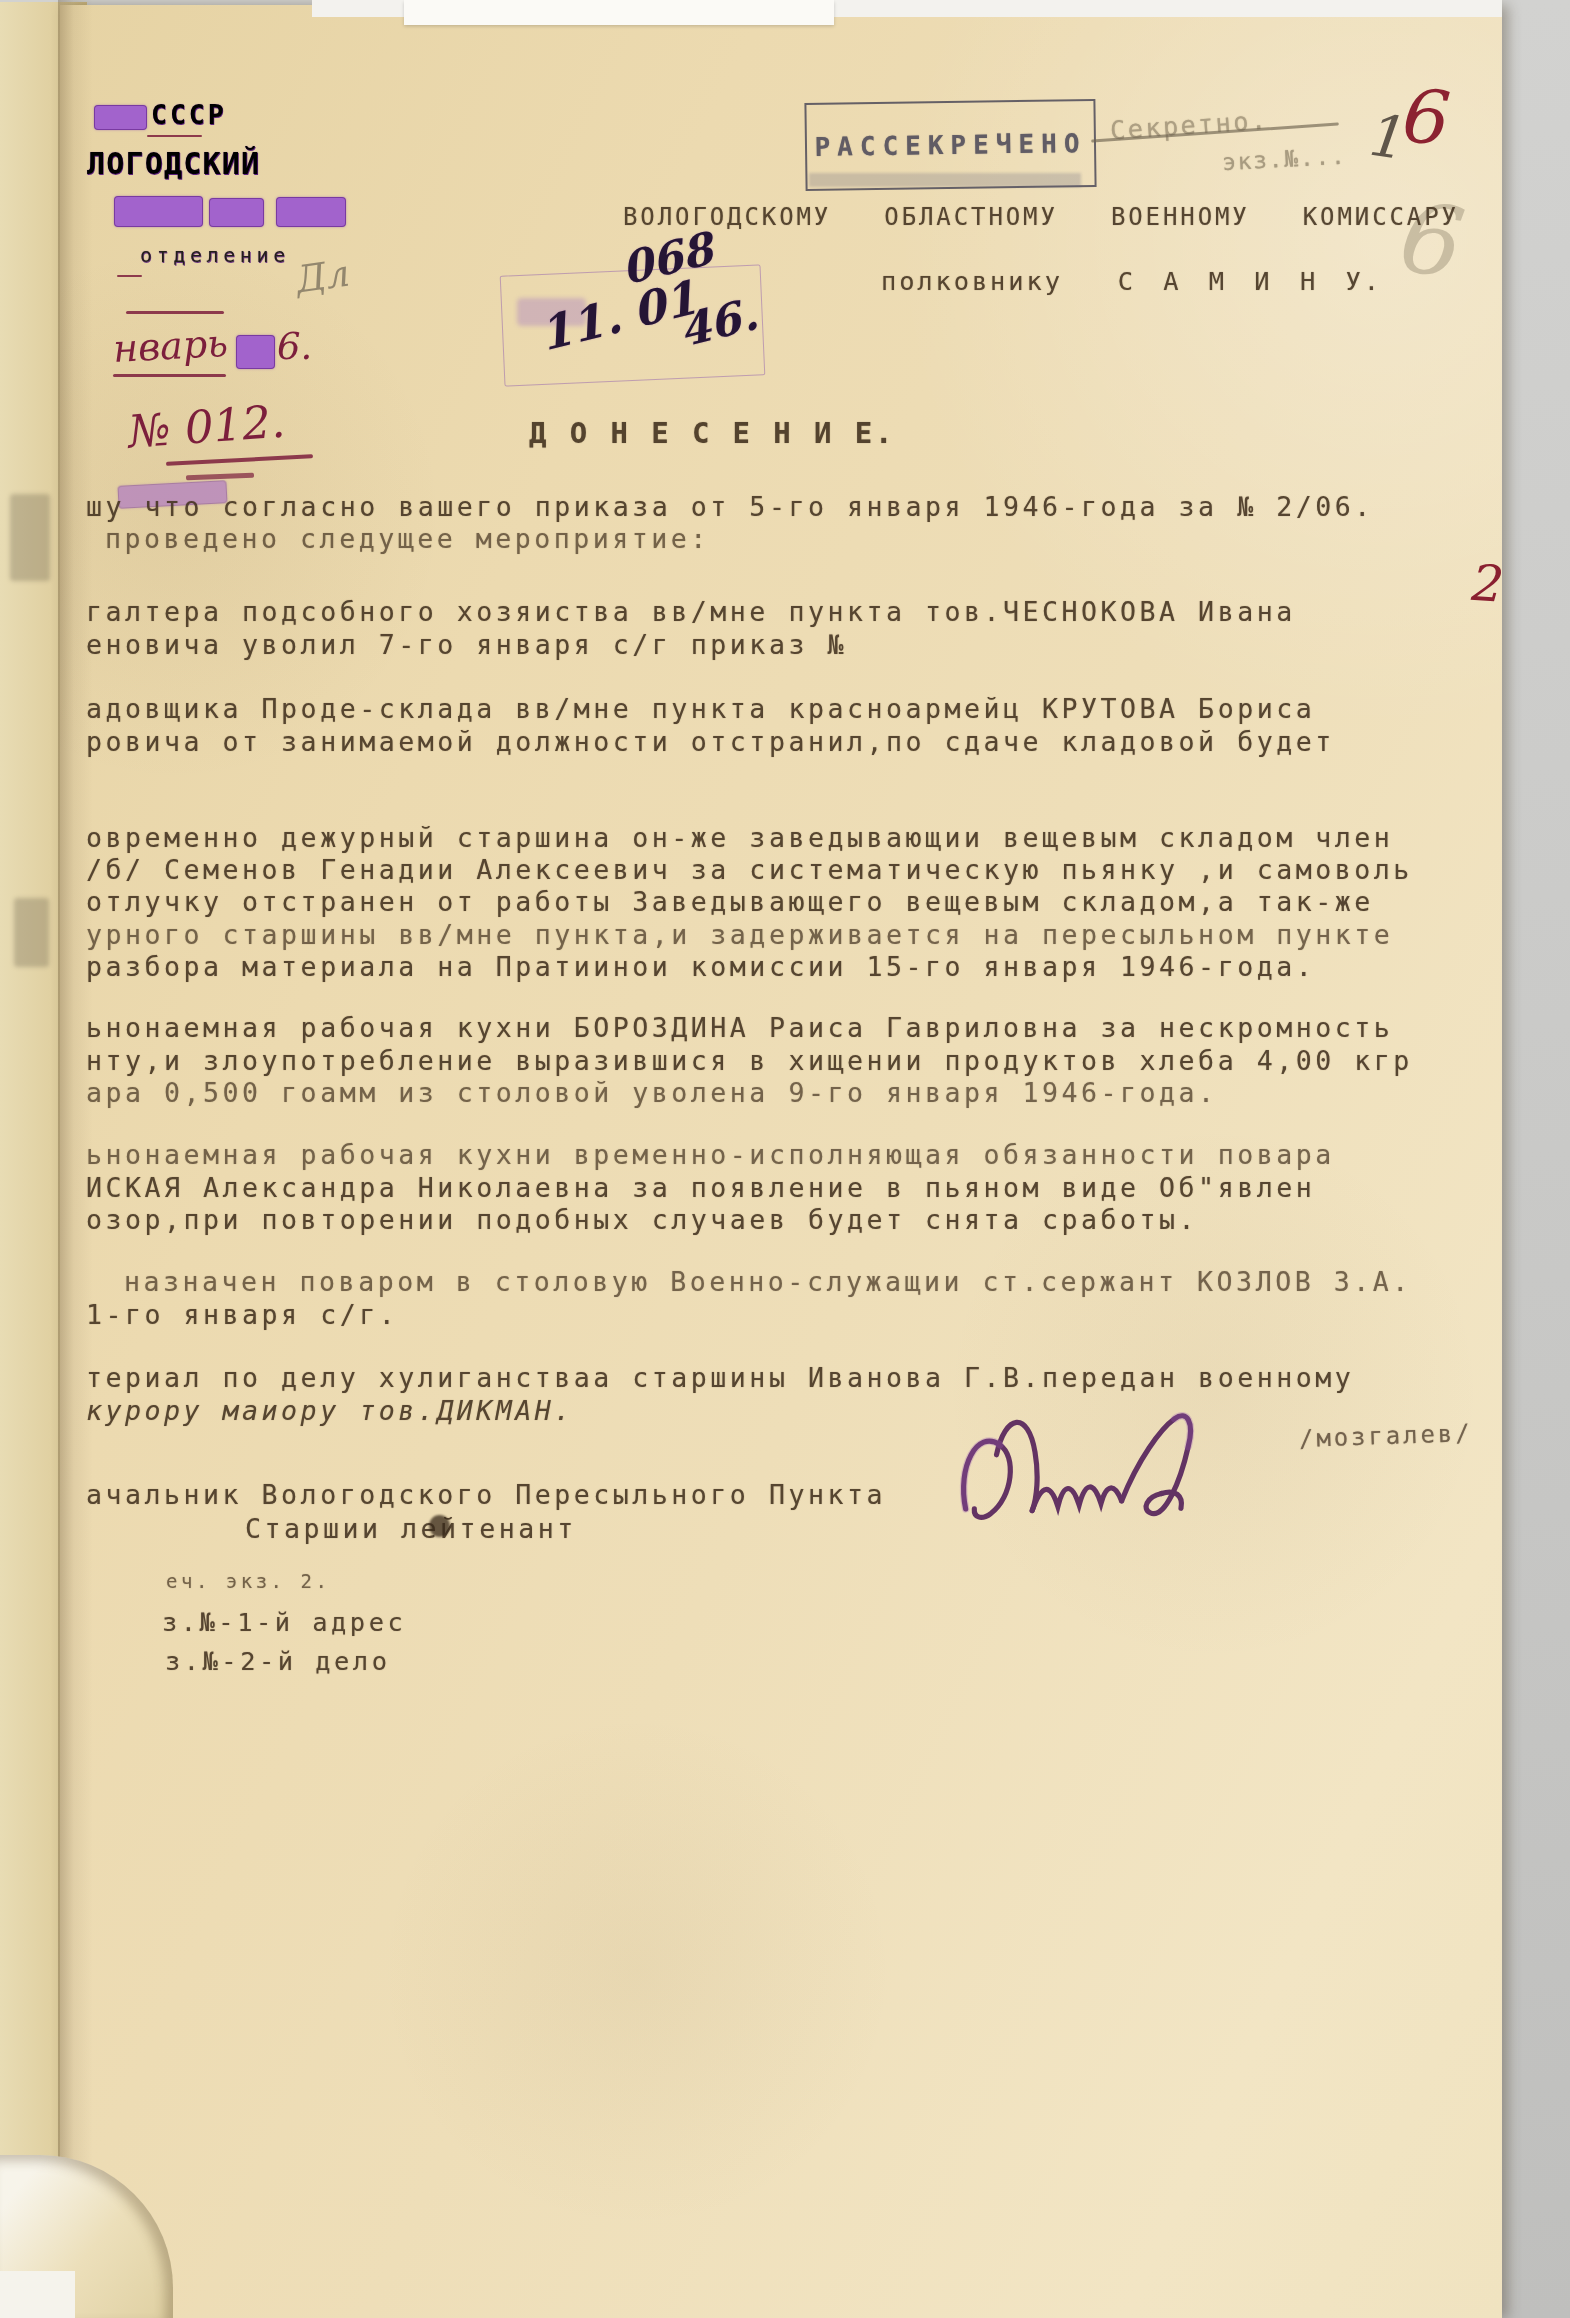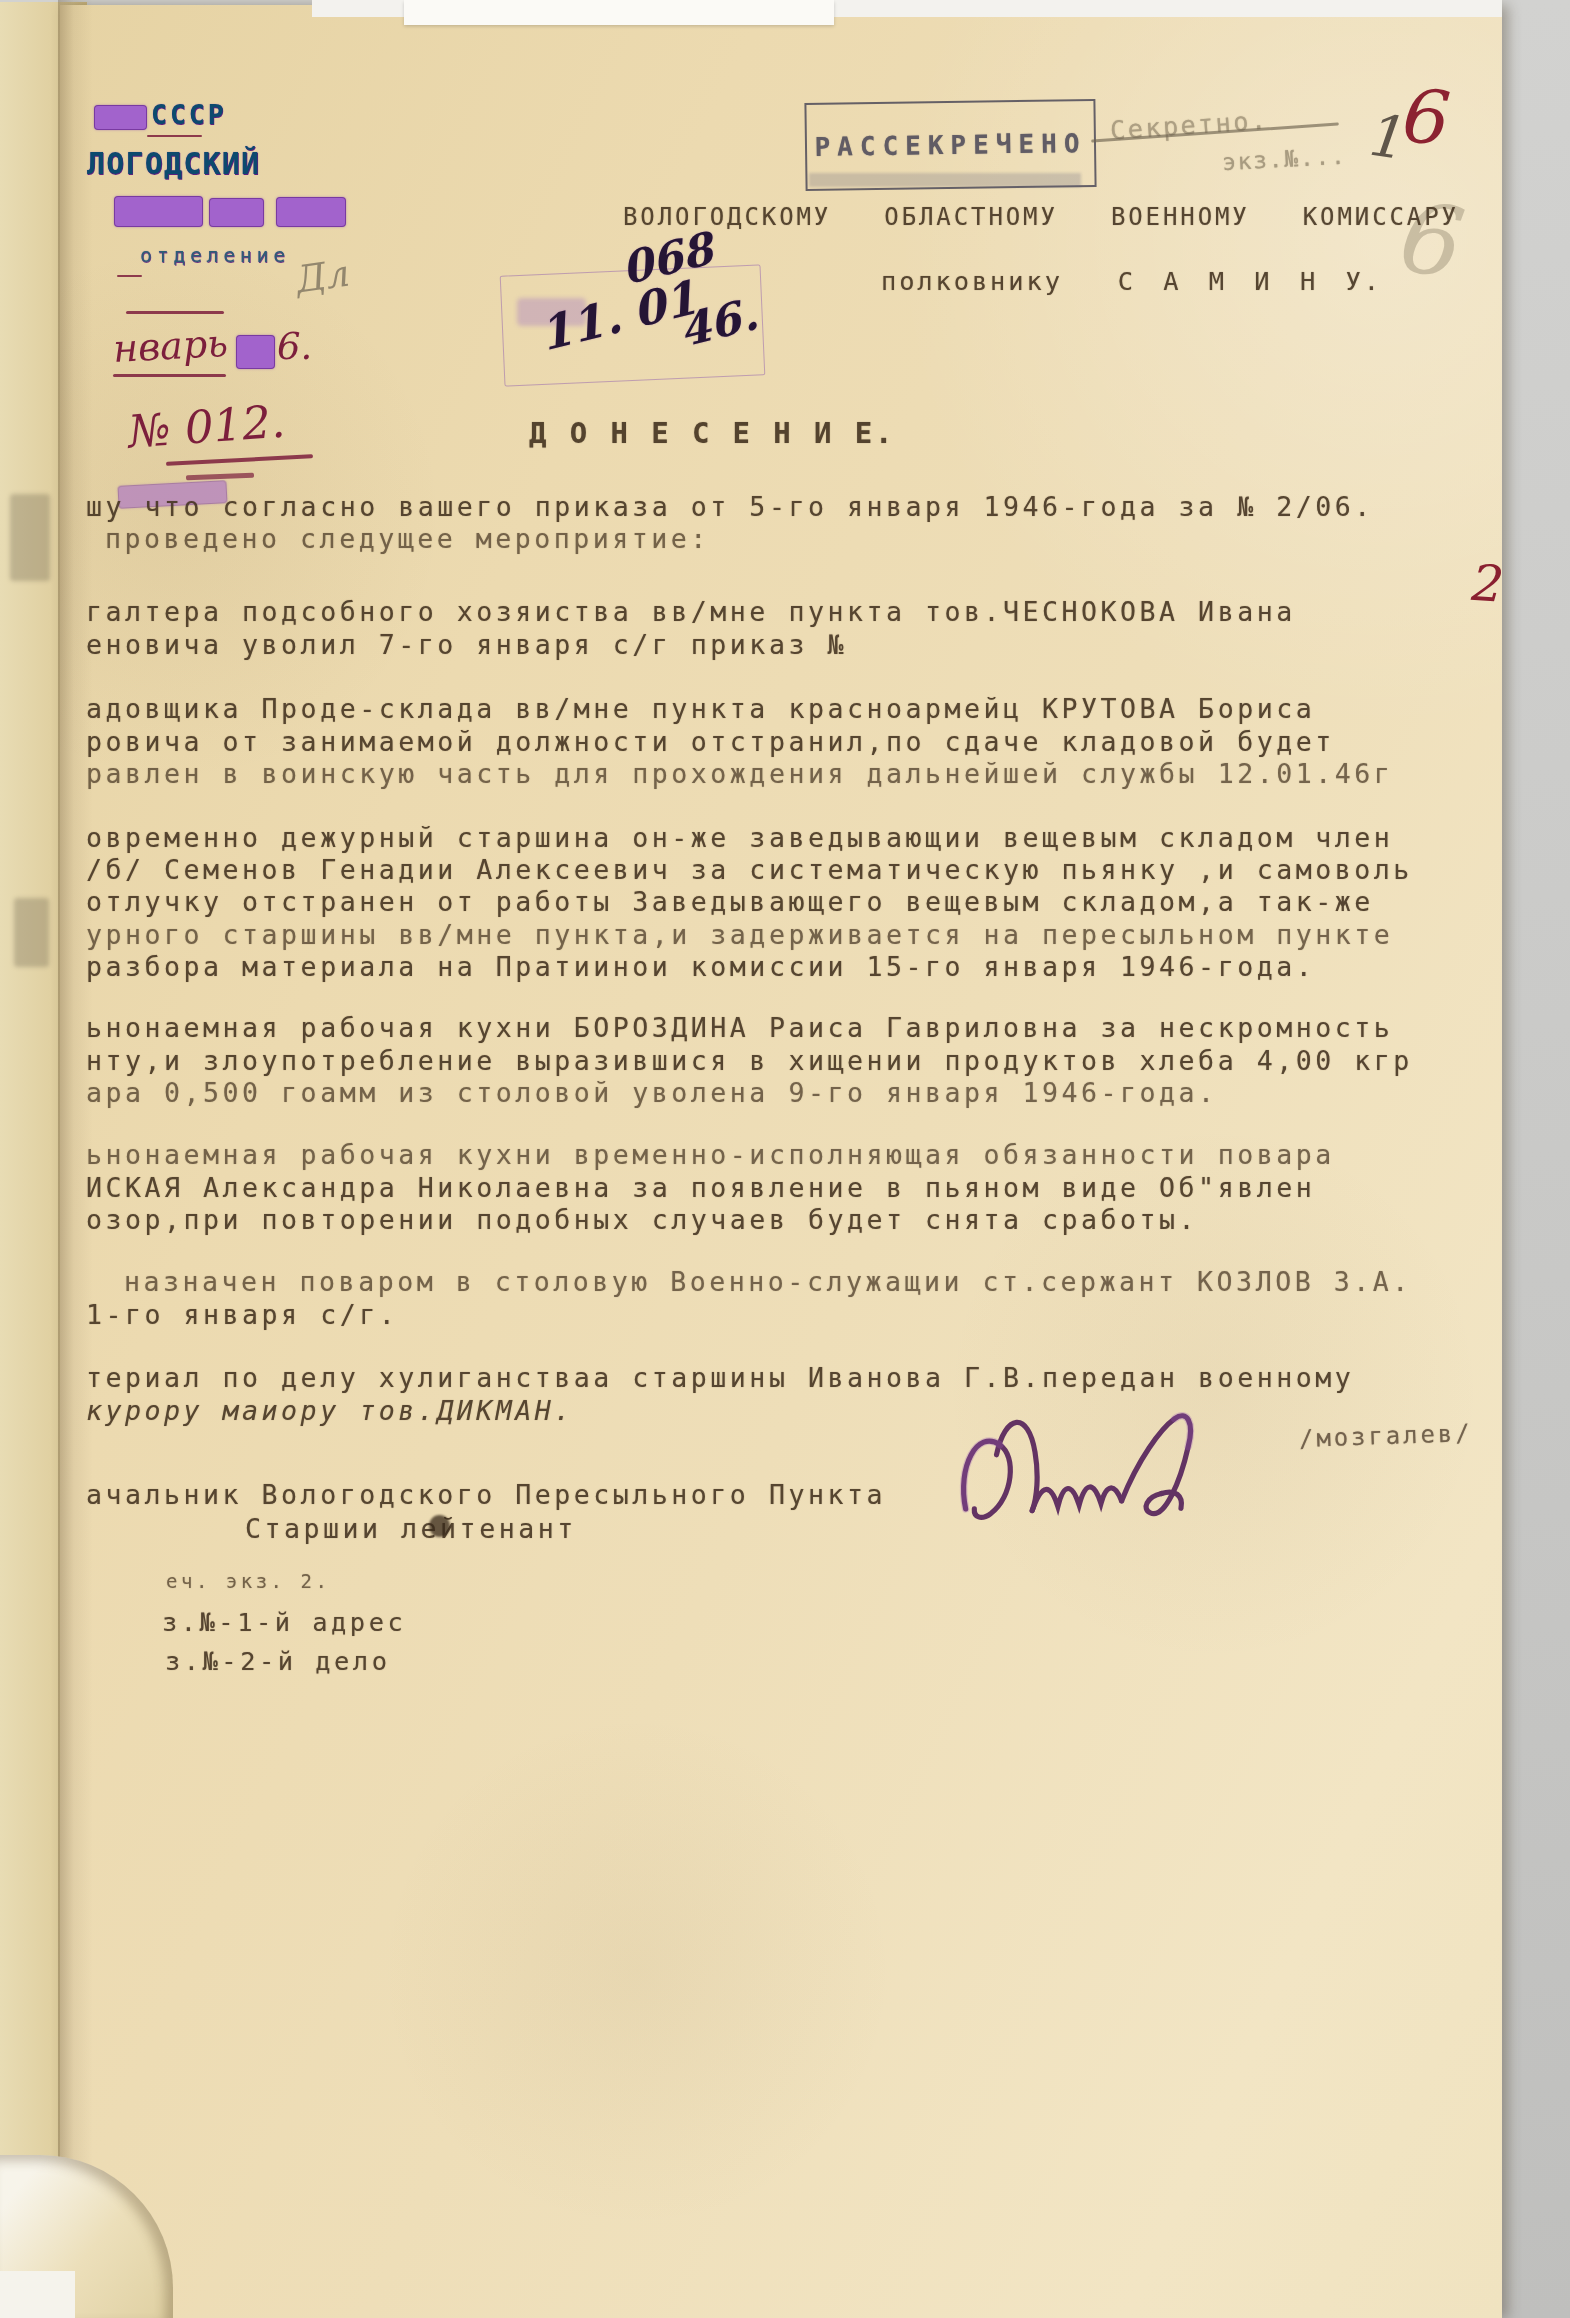--- a/index.html
+++ b/index.html
@@ -28,21 +28,21 @@
         border-radius:0 133px 0 0;box-shadow:inset -8px 5.8px 10.4px rgba(90,70,40,.30);}
   .curl2{left:0;top:2271px;width:75px;height:48px;background:#f5f3ec;}
   .ghost{background:rgba(100,90,70,.30);filter:blur(2.3px);border-radius:3.5px;}
   
   .typed{color:#463522;font-size:26.6px;letter-spacing:3.5px;white-space:pre;
          text-shadow:0 0 1.2px rgba(70,53,34,.45);opacity:.9;}
   .typed.sm{font-size:24px;letter-spacing:2.9px;word-spacing:9.2px;}
   .typed.fade{opacity:.72;}
   .title{font-size:29px;letter-spacing:2.9px;font-weight:600;color:#443320;}
   
-  .lh{color:#0c4a6e;text-shadow:0.6px 0.6px 0 #5c1f7e,0 0 1.2px rgba(140,60,180,.6);}
+  .lh{color:#000000;text-shadow:0.6px 0.6px 0 #5c1f7e,0 0 1.2px rgba(140,60,180,.6);}
   .blob{background:#a263cc;border:1.2px solid rgba(111,47,150,.8);border-radius:4px;
         box-shadow:0 0 2.3px rgba(140,80,180,.6);}
   .redline{background:#7c1f3c;border-radius:1.7px;opacity:.85;}
   .hw{font-family:"DejaVu Serif",serif;font-style:italic;white-space:pre;}
   .redink{color:#7c1f3c;}
   .darkink{color:#251535;font-weight:bold;text-shadow:0 0 1.2px rgba(120,60,160,.55);}
   .pencil{color:rgba(125,115,95,.8);}
   
   .declass-box{left:805px;top:101px;width:287px;height:84px;border:2.9px solid #5a5660;
         transform:rotate(-0.8deg);display:flex;align-items:center;justify-content:center;
@@ -116,21 +116,20 @@
   <div class="abs blob" style="left:118px;top:483px;width:107px;height:21px;opacity:.55;transform:rotate(-3deg);filter:blur(0.6px);"></div>
   <div class="abs typed" style="left:86px;top:491px;">шу что согласно вашего приказа от 5-го января 1946-года за № 2/06.</div>
   <div class="abs typed fade" style="left:105px;top:523px;">проведено следущее мероприятие:</div>
 
   <div class="abs typed" style="left:86px;top:596px;">галтера подсобного хозяиства вв/мне пункта тов.ЧЕСНОКОВА Ивана</div>
   <div class="abs hw" style="left:1472px;top:555px;font-size:50px;color:#8a2030;transform:rotate(4deg);">2</div>
   <div class="abs typed" style="left:86px;top:629px;">еновича уволил 7-го января с/г приказ №</div>
 
   <div class="abs typed" style="left:86px;top:693px;">адовщика Проде-склада вв/мне пункта красноармейц КРУТОВА Бориса</div>
   <div class="abs typed" style="left:86px;top:726px;">ровича от занимаемой должности отстранил,по сдаче кладовой будет</div>
-  <div class="abs typed fade" style="left:86px;top:758px;">равлен в воинскую часть для прохождения дальнейшей службы 12.01.46г</div>
 
   <div class="abs typed" style="left:86px;top:822px;">овременно дежурный старшина он-же заведывающии вещевым складом член</div>
   <div class="abs typed" style="left:86px;top:854px;">/б/ Семенов Генадии Алексеевич за систематическую пьянку ,и самоволь</div>
   <div class="abs typed" style="left:86px;top:886px;">отлучку отстранен от работы Заведывающего вещевым складом,а так-же</div>
   <div class="abs typed fade" style="left:86px;top:919px;">урного старшины вв/мне пункта,и задерживается на пересыльном пункте</div>
   <div class="abs typed" style="left:86px;top:951px;">разбора материала на Пратиинои комиссии 15-го января 1946-года.</div>
 
   <div class="abs typed" style="left:86px;top:1012px;">ьнонаемная рабочая кухни БОРОЗДИНА Раиса Гавриловна за нескромность</div>
   <div class="abs typed" style="left:86px;top:1045px;">нту,и злоупотребление выразившися в хищении продуктов хлеба 4,00 кгр</div>
   <div class="abs typed fade" style="left:86px;top:1077px;">ара 0,500 гоамм из столовой уволена 9-го января 1946-года.</div>

